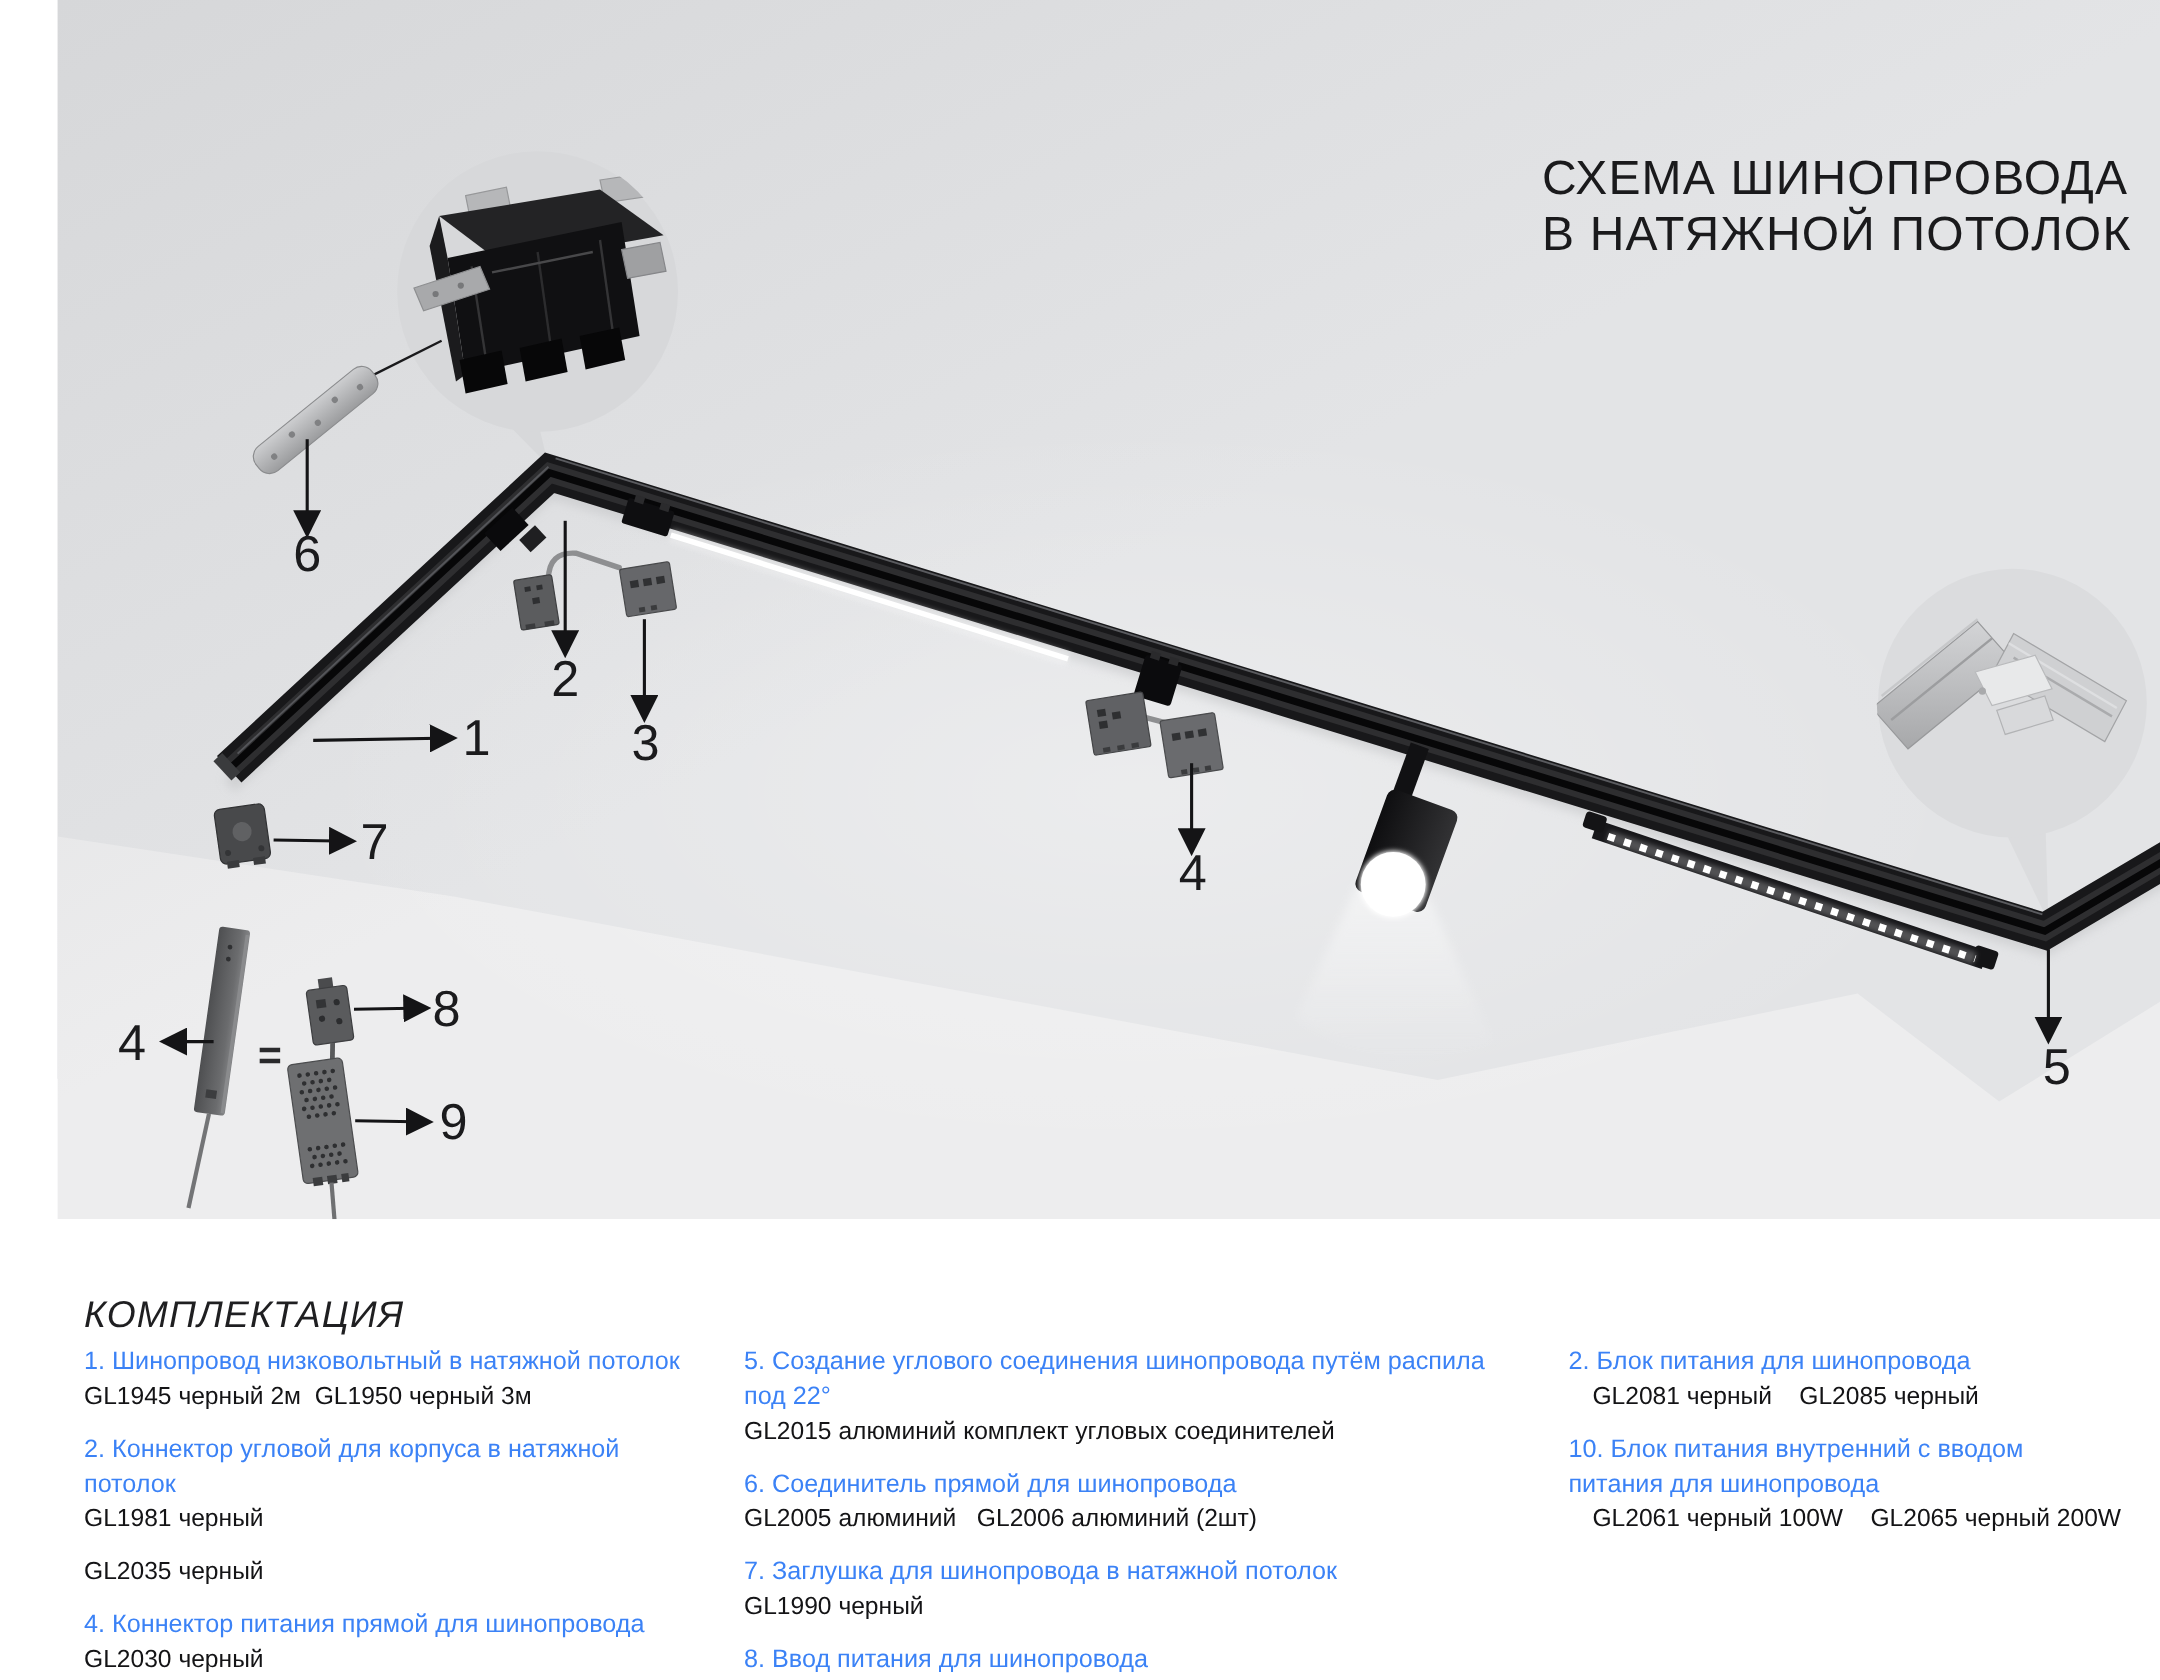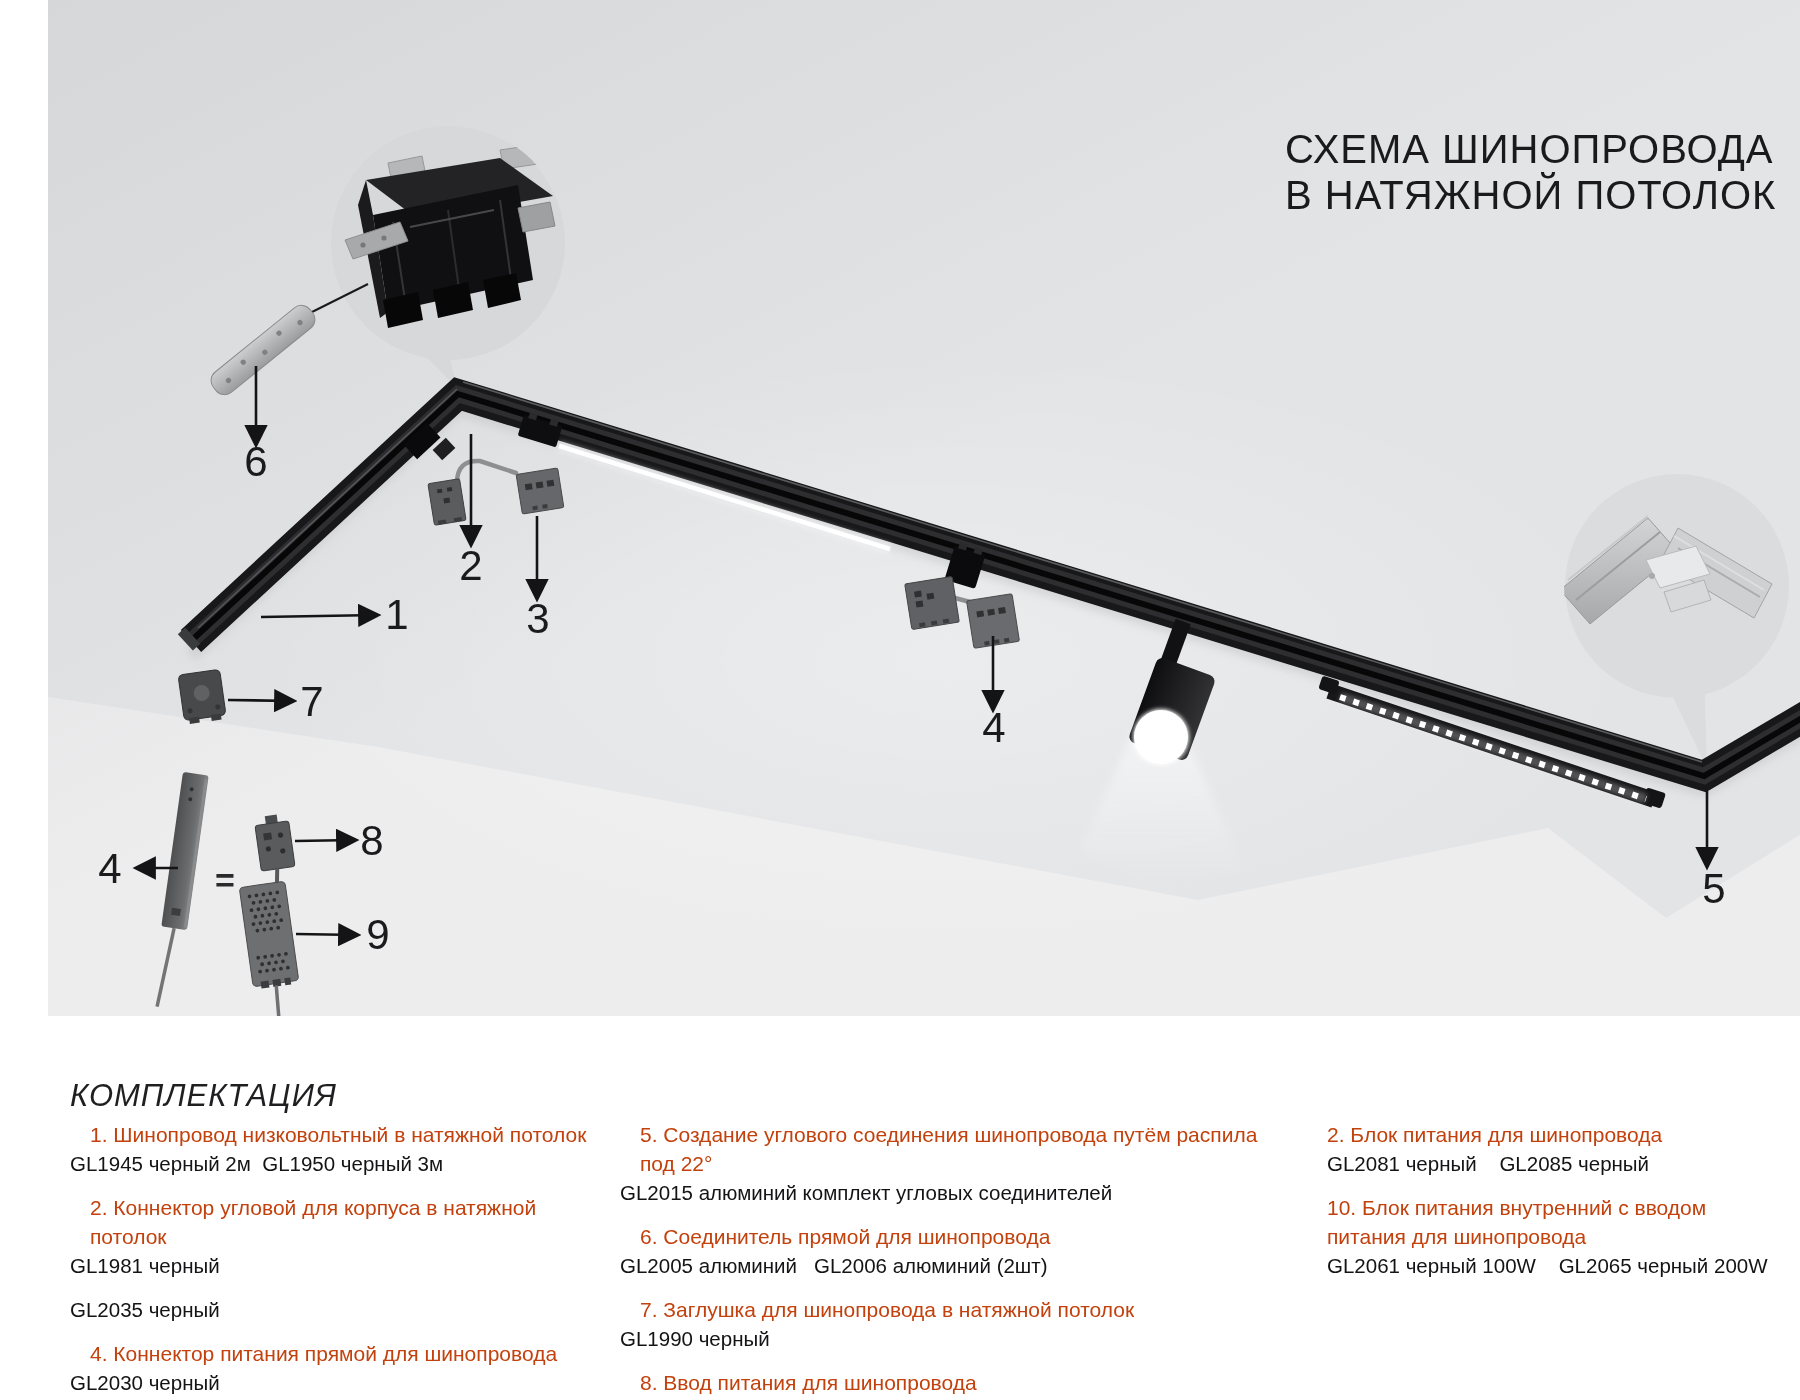--- a/index.html
+++ b/index.html
@@ -11,21 +11,21 @@
          font-size:40px;line-height:46px;letter-spacing:1px;font-weight:400;}
   .num{position:absolute;transform:translate(-50%,-50%);color:#1b1b1d;
        font-size:42px;font-weight:400;line-height:1;}
   .eq{position:absolute;transform:translate(-50%,-50%);color:#2a2a2c;
       font-size:34px;font-weight:600;line-height:1;}
   .kit{position:absolute;left:0;top:1016px;width:1800px;height:384px;background:#ffffff;}
   .kit h2{position:absolute;left:70px;top:62px;margin:0;font-size:31px;font-weight:400;
           letter-spacing:1px;color:#1f1f21;font-style:italic;}
   .kcol{position:absolute;top:104px;}
   .kitem{margin:0 0 15px 0;}
-  .kname{font-size:21px;line-height:29px;color:#c2410c;white-space:pre-wrap;margin-left:20px;}
+  .kname{font-size:21px;line-height:29px;color:#3b82f6;white-space:pre-wrap;}
   .kcodes{font-size:20.5px;line-height:29px;font-weight:400;color:#141416;white-space:pre-wrap;}
   .col3 .kname{max-width:398px;}
   .col3 .kcodes{white-space:pre;margin-left:20px;}
 </style>
 </head>
 <body>
 
 <div class="page">
   <div class="scene">
 

